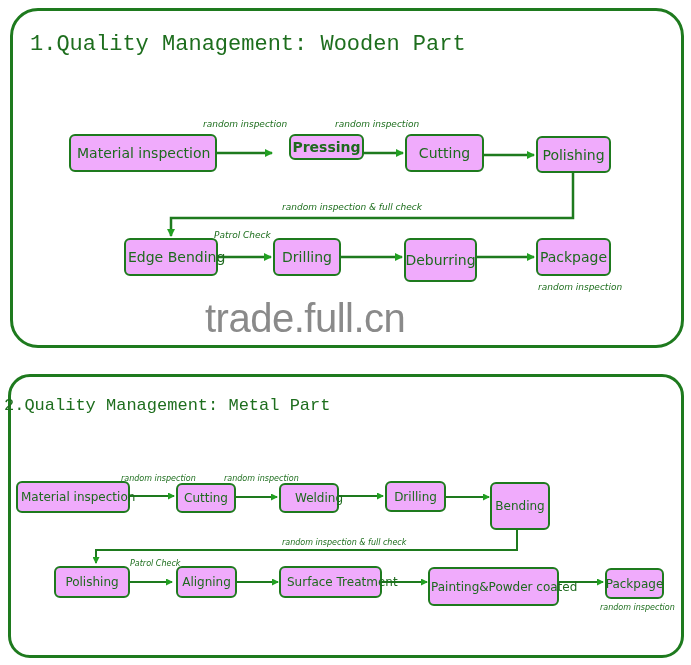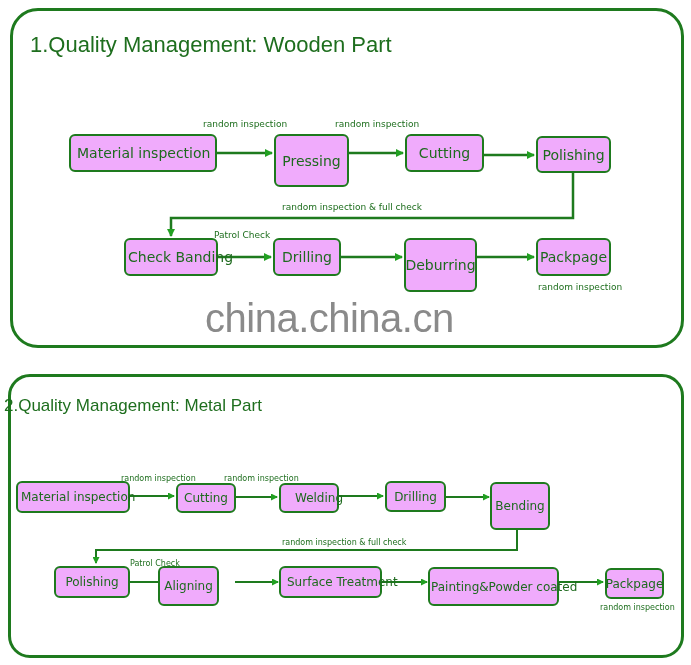--- a/index.html
+++ b/index.html
@@ -1,27 +1,27 @@
 <!DOCTYPE html>
 <html><head>
 <meta charset="utf-8">
 <style>
   html,body{margin:0;padding:0;}
   body{width:691px;height:665px;background:#fff;position:relative;overflow:hidden;font-family:"DejaVu Sans",sans-serif;}
   .panel{position:absolute;border:3px solid #1e7a1e;background:#fff;box-sizing:border-box;}
   #p1{left:10px;top:8px;width:674px;height:340px;border-radius:28px;}
   #p2{left:8px;top:374px;width:676px;height:284px;border-radius:22px;}
-  .title{position:absolute;color:#1e6e1e;font-family:Liberation Sans, sans-serif;white-space:nowrap;}
+  .title{position:absolute;color:#1e6e1e;font-family:Liberation Mono, monospace;white-space:nowrap;}
   #t1{left:30px;top:32px;font-size:22px;}
   #t2{left:4px;top:396px;font-size:17px;}
   .box{position:absolute;border:2px solid #1e7a1e;border-radius:6px;box-sizing:border-box;background:#f0abfc;color:#1e6a1e;
        display:flex;align-items:center;justify-content:center;white-space:nowrap;font-family:"DejaVu Sans",sans-serif;}
   .b1{font-size:14px;}
   .b2{font-size:12px;}
-  .note{position:absolute;color:#1e6e1e;white-space:nowrap;font-family:"DejaVu Sans",sans-serif;}
+  .note{position:absolute;color:#1e6e1e;white-space:nowrap;font-family:"DejaVu Sans",sans-serif;font-style:italic;}
   .n1{font-size:9px;}
   .n2{font-size:8px;}
   svg.lines{position:absolute;left:0;top:0;}
   .wm{position:absolute;left:205px;top:296px;font-size:40px;color:#8a8a8a;font-family:"Liberation Sans",sans-serif;letter-spacing:-0.5px;}
 </style>
 </head>
 <body>
 
 <div class="panel" id="p1"></div>
 <div class="panel" id="p2"></div>
@@ -59,47 +59,47 @@
     <line x1="130" y1="582" x2="172" y2="582" marker-end="url(#ahs)"></line>
     <line x1="235" y1="582" x2="278" y2="582" marker-end="url(#ahs)"></line>
     <line x1="382" y1="582" x2="427" y2="582" marker-end="url(#ahs)"></line>
     <line x1="559" y1="582" x2="603" y2="582" marker-end="url(#ahs)"></line>
   </g>
 </svg>
 
 <div class="title" id="t1">1.Quality Management: Wooden Part</div>
 
 <div class="box b1" style="left:69px;top:134px;width:148px;height:38px;justify-content:flex-start;padding-left:6px;">Material inspection</div>
-<div class="box b1" style="left:274px;top:134px;width:75px;height:53px;">Pressing</div>
+<div class="box b1" style="left:289px;top:134px;width:75px;height:26px;font-weight:bold;">Pressing</div>
 <div class="box b1" style="left:405px;top:134px;width:79px;height:38px;">Cutting</div>
 <div class="box b1" style="left:536px;top:136px;width:75px;height:37px;">Polishing</div>
 
-<div class="box b1" style="left:124px;top:238px;width:94px;height:38px;justify-content:flex-start;padding-left:2px;">Check Banding</div>
+<div class="box b1" style="left:124px;top:238px;width:94px;height:38px;justify-content:flex-start;padding-left:2px;">Edge Bending</div>
 <div class="box b1" style="left:273px;top:238px;width:68px;height:38px;">Drilling</div>
-<div class="box b1" style="left:404px;top:238px;width:73px;height:54px;">Deburring</div>
+<div class="box b1" style="left:404px;top:238px;width:73px;height:44px;">Deburring</div>
 <div class="box b1" style="left:536px;top:238px;width:75px;height:38px;">Packpage</div>
 
 <div class="note n1" style="left:203px;top:119px;">random inspection</div>
 <div class="note n1" style="left:335px;top:119px;">random inspection</div>
 <div class="note n1" style="left:282px;top:202px;">random inspection &amp; full check</div>
 <div class="note n1" style="left:214px;top:230px;">Patrol Check</div>
 <div class="note n1" style="left:538px;top:282px;">random inspection</div>
 
-<div class="wm">china.china.cn</div>
+<div class="wm">trade.full.cn</div>
 
 <div class="title" id="t2">2.Quality Management: Metal Part</div>
 
 <div class="box b2" style="left:16px;top:481px;width:114px;height:32px;justify-content:flex-start;padding-left:3px;">Material inspection</div>
 <div class="box b2" style="left:176px;top:483px;width:60px;height:30px;">Cutting</div>
 <div class="box b2" style="left:279px;top:483px;width:60px;height:30px;padding-left:20px;">Welding</div>
 <div class="box b2" style="left:385px;top:481px;width:61px;height:31px;">Drilling</div>
 <div class="box b2" style="left:490px;top:482px;width:60px;height:48px;">Bending</div>
 
 <div class="box b2" style="left:54px;top:566px;width:76px;height:32px;">Polishing</div>
-<div class="box b2" style="left:158px;top:566px;width:61px;height:40px;text-align:center;">Aligning</div>
+<div class="box b2" style="left:176px;top:566px;width:61px;height:32px;text-align:center;">Aligning</div>
 <div class="box b2" style="left:279px;top:566px;width:103px;height:32px;justify-content:flex-start;padding-left:6px;">Surface Treatment</div>
 <div class="box b2" style="left:428px;top:567px;width:131px;height:39px;justify-content:flex-start;padding-left:1px;">Painting&amp;Powder coated</div>
 <div class="box b2" style="left:605px;top:568px;width:59px;height:31px;">Packpage</div>
 
 <div class="note n2" style="left:121px;top:474px;">random inspection</div>
 <div class="note n2" style="left:224px;top:474px;">random inspection</div>
 <div class="note n2" style="left:282px;top:538px;">random inspection &amp; full check</div>
 <div class="note n2" style="left:130px;top:559px;">Patrol Check</div>
 <div class="note n2" style="left:600px;top:603px;">random inspection</div>
 

